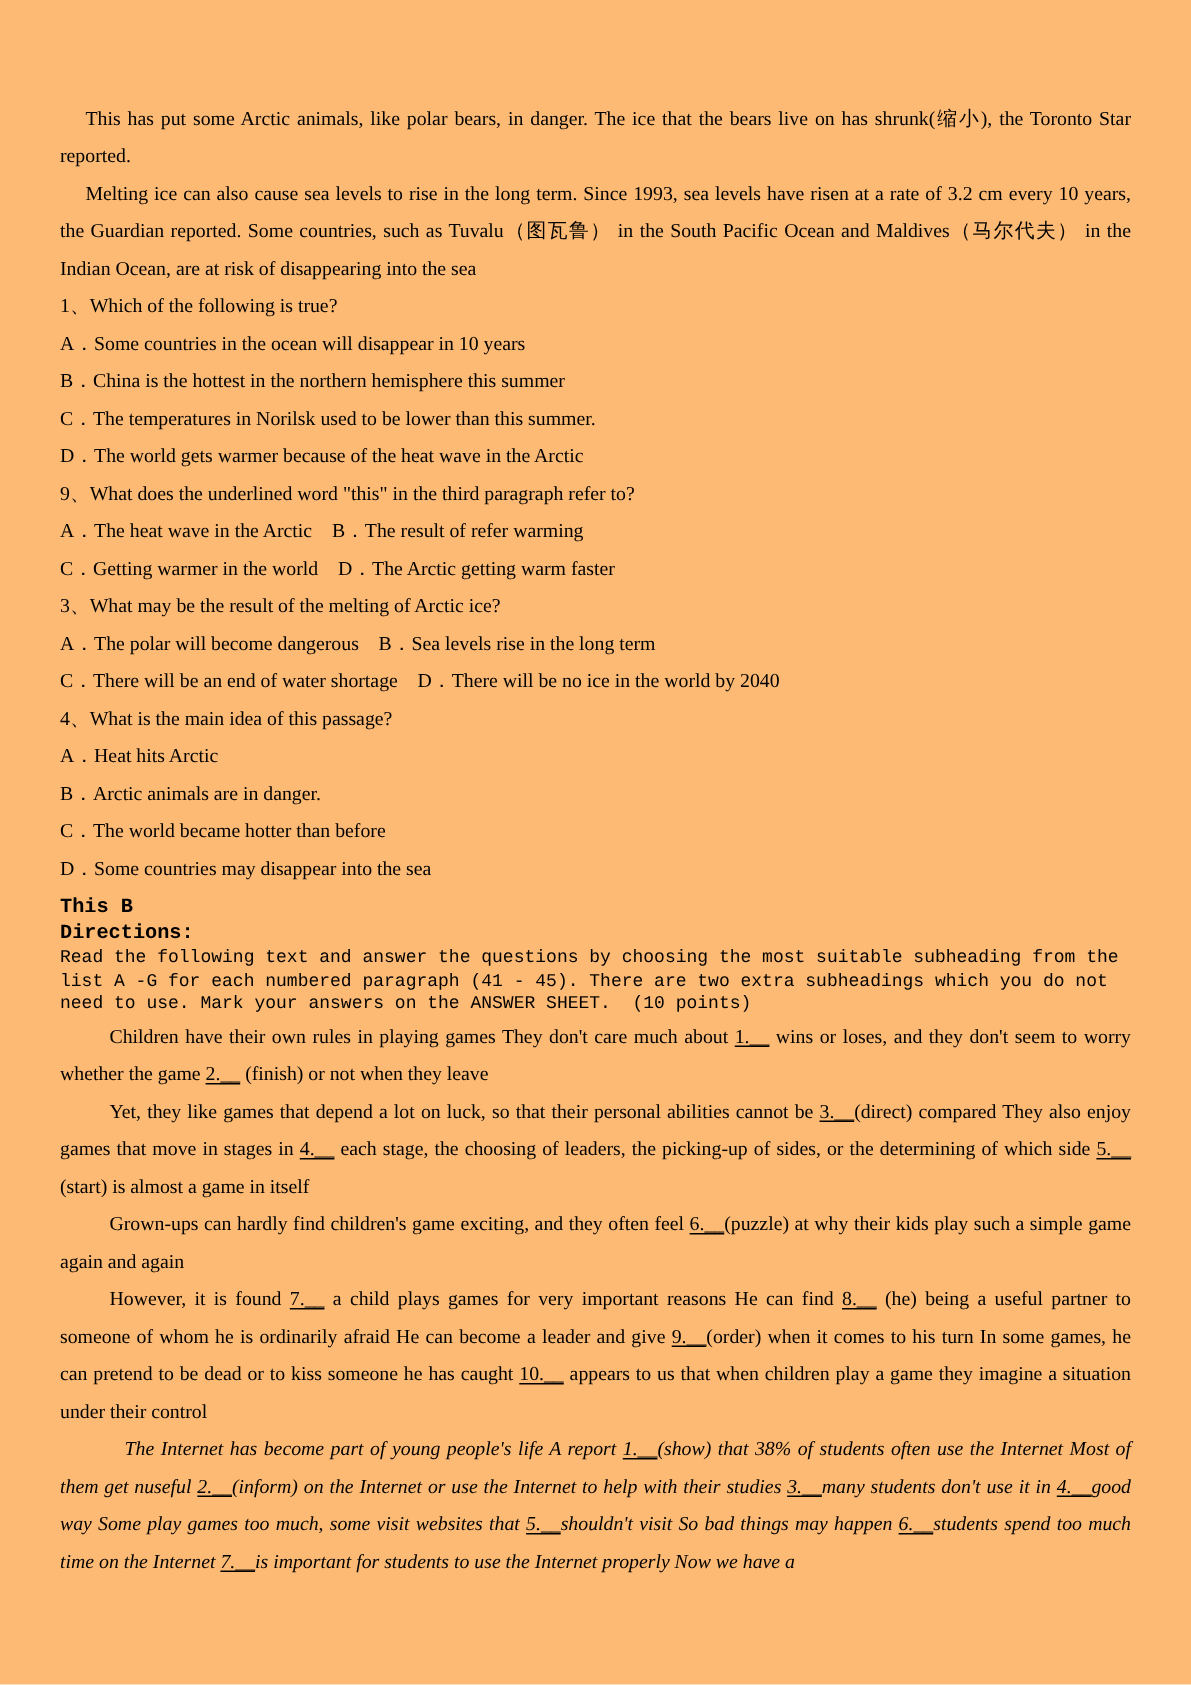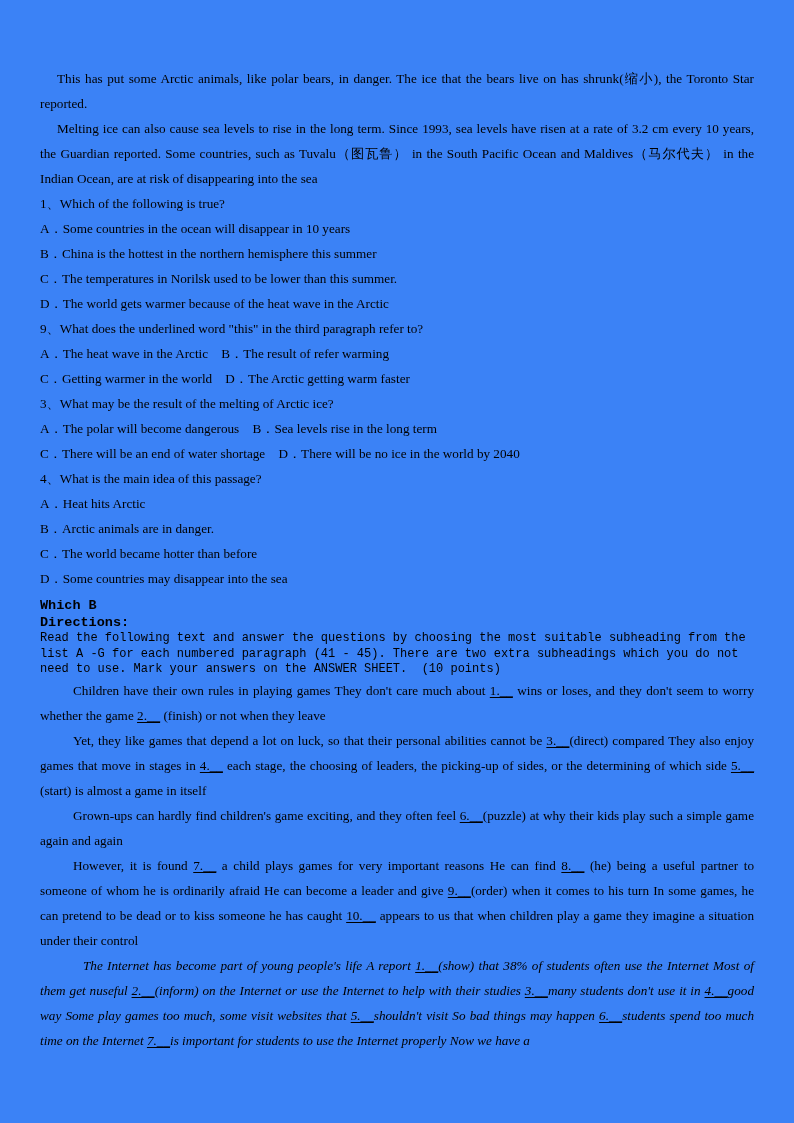--- a/index.html
+++ b/index.html
@@ -5,21 +5,21 @@
   html, body {
     margin: 0;
     padding: 0;
     background: #ffffff;
   }
   .page {
     position: relative;
     width: 794px;
     height: 1123px;
     box-sizing: border-box;
-    background: #3b82f6;
+    background: #fdba74;
     padding: 66px 40px 8px 40px;
     overflow: hidden;
     color: #000;
   }
   .block {
     margin: 0;
     padding: 0;
     color: #000;
   }
   .para {
@@ -76,21 +76,21 @@
       <p class="block optline">A．The heat wave in the Arctic    B．The result of refer warming</p>
       <p class="block optline">C．Getting warmer in the world    D．The Arctic getting warm faster</p>
       <p class="block qline">3、What may be the result of the melting of Arctic ice?</p>
       <p class="block optline">A．The polar will become dangerous    B．Sea levels rise in the long term</p>
       <p class="block optline">C．There will be an end of water shortage    D．There will be no ice in the world by 2040</p>
       <p class="block qline">4、What is the main idea of this passage?</p>
       <p class="block optline">A．Heat hits Arctic</p>
       <p class="block optline">B．Arctic animals are in danger.</p>
       <p class="block optline">C．The world became hotter than before</p>
       <p class="block optline">D．Some countries may disappear into the sea</p>
-      <p class="block part-header">Which B</p>
+      <p class="block part-header">This B</p>
       <p class="block dir-label">Directions:</p>
       <p class="block dir-text">Read the following text and answer the questions by choosing the most suitable subheading from the list A -G for each numbered paragraph (41 - 45). There are two extra subheadings which you do not need to use. Mark your answers on the ANSWER SHEET.  (10 points)</p>
       <p class="block cloze">Children have their own rules in playing games They don't care much about <span class="blank">1.__</span> wins or loses, and they don't seem to worry whether the game <span class="blank">2.__</span> (finish) or not when they leave</p>
       <p class="block cloze">Yet, they like games that depend a lot on luck, so that their personal abilities cannot be <span class="blank">3.__</span>(direct) compared They also enjoy games that move in stages in <span class="blank">4.__</span> each stage, the choosing of leaders, the picking-up of sides, or the determining of which side <span class="blank">5.__</span> (start) is almost a game in itself</p>
       <p class="block cloze">Grown-ups can hardly find children's game exciting, and they often feel <span class="blank">6.__</span>(puzzle) at why their kids play such a simple game again and again</p>
       <p class="block cloze">However, it is found <span class="blank">7.__</span> a child plays games for very important reasons He can find <span class="blank">8.__</span> (he) being a useful partner to someone of whom he is ordinarily afraid He can become a leader and give <span class="blank">9.__</span>(order) when it comes to his turn In some games, he can pretend to be dead or to kiss someone he has caught <span class="blank">10.__</span> appears to us that when children play a game they imagine a situation under their control</p>
       <p class="block cloze cloze-lg">The Internet has become part of young people's life A report <span class="blank">1.__</span>(show) that 38% of students often use the Internet Most of them get nuseful <span class="blank">2.__</span>(inform) on the Internet or use the Internet to help with their studies <span class="blank">3.__</span>many students don't use it in <span class="blank">4.__</span>good way Some play games too much, some visit websites that <span class="blank">5.__</span>shouldn't visit So bad things may happen <span class="blank">6.__</span>students spend too much time on the Internet <span class="blank">7.__</span>is important for students to use the Internet properly Now we have a</p>
     </div>
 </div>
 

